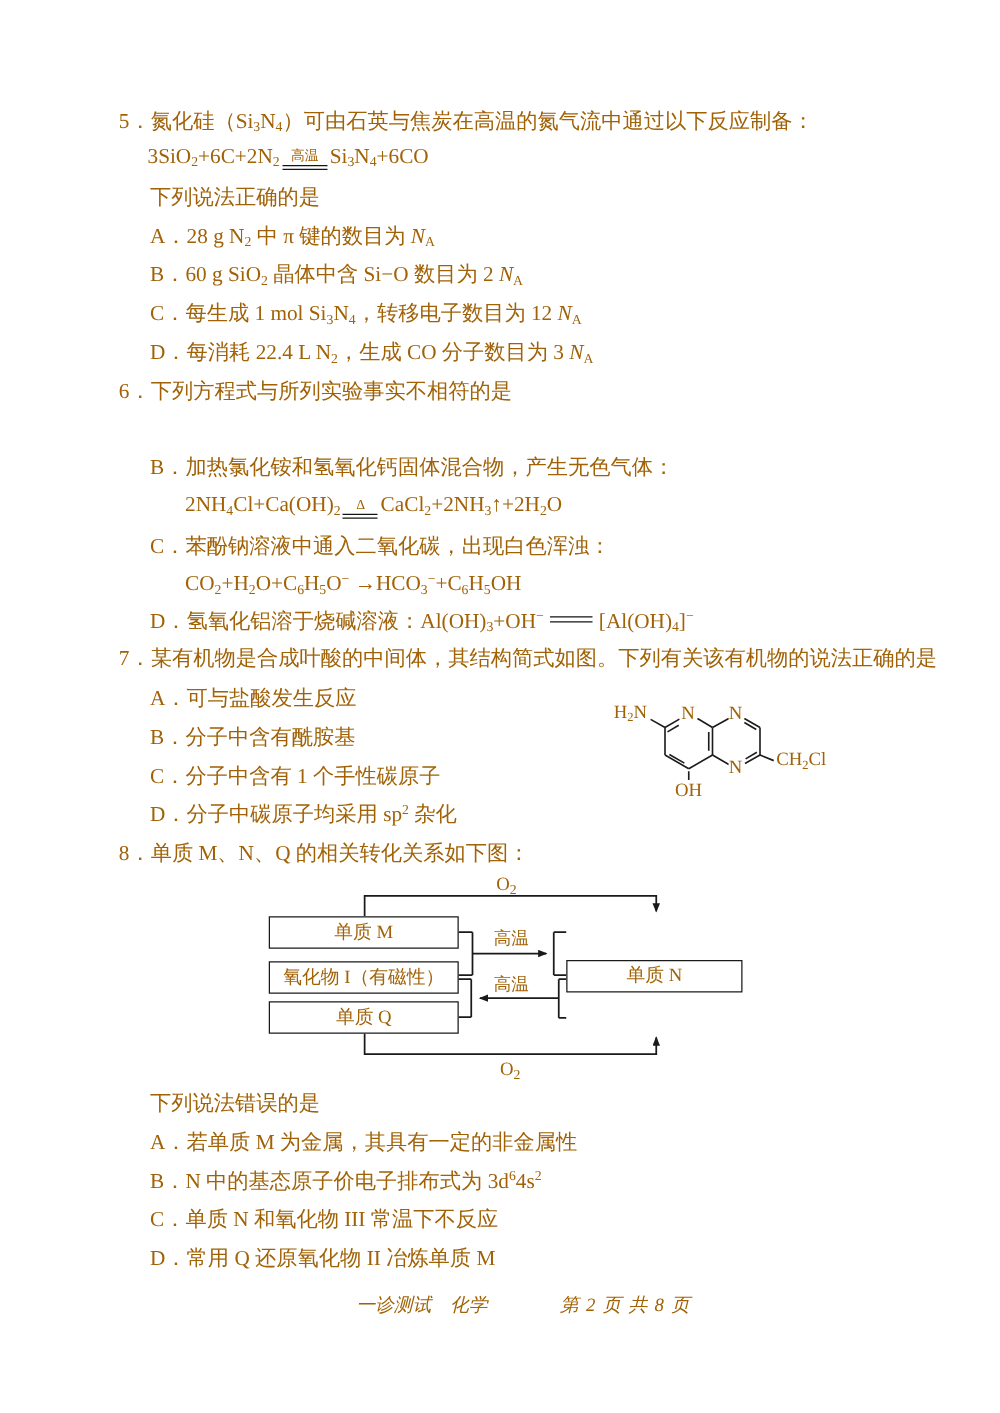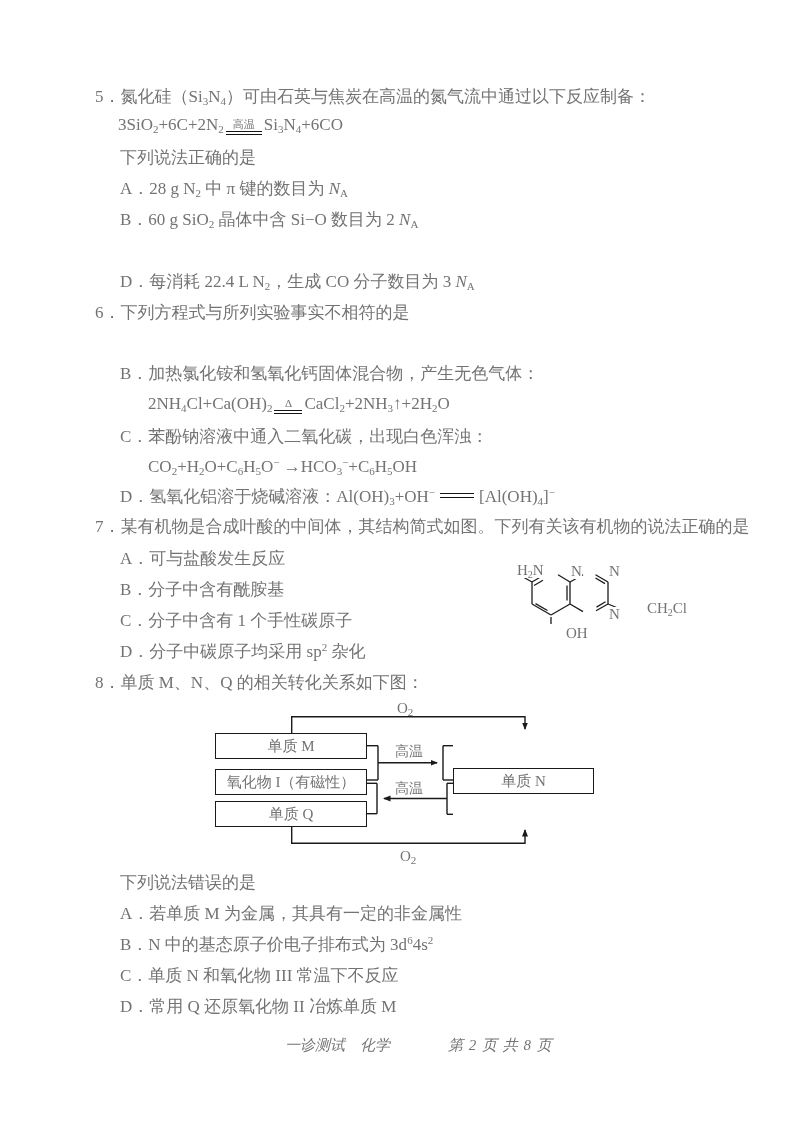--- a/index.html
+++ b/index.html
@@ -1,35 +1,35 @@
 <!DOCTYPE html>
 <html><head>
 <meta charset="utf-8">
 <style>
   html,body{margin:0;padding:0;background:#ffffff;}
   .page{position:relative;width:800px;height:1130px;background:#fff;overflow:hidden;
-        font-family:"Liberation Serif","DejaVu Serif",serif;color:#737373;}
+        font-family:"Liberation Serif","DejaVu Serif",serif;color:#a16207;}
   .ln{position:absolute;left:95px;white-space:nowrap;font-size:17px;line-height:22px;}
   .opt{left:120px;}
   .eqln5{left:118px;}
   .eqln6{left:148px;}
   sub{font-size:11px;vertical-align:-3px;line-height:0;}
   sup{font-size:11px;vertical-align:6px;line-height:0;}
   i{font-family:"Liberation Serif","DejaVu Serif",serif;}
   
   .eqc{display:inline-block;text-align:center;vertical-align:2px;margin:0 2px;}
   .eqc-t{display:block;font-size:11px;line-height:12px;padding:0 2px;}
   .eqc-b{display:block;height:2px;border-top:1.6px solid #141414;border-bottom:1.6px solid #141414;margin-top:1px;}
   
   .dbar{display:inline-block;width:34px;height:2.6px;border-top:1.6px solid #141414;
         border-bottom:1.6px solid #141414;vertical-align:4px;margin:0 5px;}
   
   .structure{position:absolute;left:475px;top:545px;width:235px;height:110px;}
   .structure svg{position:absolute;left:0;top:0;}
-  .slb{position:absolute;font-size:15px;line-height:15px;white-space:nowrap;background:#fff;margin-left:26px;}
+  .slb{position:absolute;font-size:15px;line-height:15px;white-space:nowrap;background:#fff;}
   .slb sub{font-size:10px;}
   
   .diagram{position:absolute;left:180px;top:698px;width:440px;height:170px;}
   .diagram svg{position:absolute;left:0;top:0;}
   .dbox{position:absolute;border:1.5px solid #1a1a1a;background:#fff;text-align:center;
         font-size:15px;line-height:24px;white-space:nowrap;}
   .dlb{position:absolute;font-size:15px;line-height:16px;white-space:nowrap;background:#fff;padding:0 1px;text-align:right;}
   .heat{font-size:14px;}
   .footer{position:absolute;left:285px;top:1036px;font-size:15px;line-height:18px;white-space:nowrap;font-style:italic;}
   .footer .fright{margin-left:58px;letter-spacing:1px;}
@@ -37,20 +37,21 @@
 </head>
 <body>
 
 <div class="page">
 
   <div class="ln" style="top:86px"><span>5．</span><span>氮化硅（Si<sub>3</sub>N<sub>4</sub>）可由石英与焦炭在高温的氮气流中通过以下反应制备：</span></div>
   <div class="ln eqln5" style="top:114px"><span>3SiO<sub>2</sub>+6C+2N<sub>2</sub></span><span class="eqc"><span class="eqc-t">高温</span><span class="eqc-b" style="min-width:36px"></span></span><span>Si<sub>3</sub>N<sub>4</sub>+6CO</span></div>
   <div class="ln opt" style="top:147px">下列说法正确的是</div>
   <div class="ln opt" style="top:178px"><span>A．</span><span>28 g N<sub>2</sub> 中 π 键的数目为 <i>N</i><sub>A</sub></span></div>
   <div class="ln opt" style="top:209px"><span>B．</span><span>60 g SiO<sub>2</sub> 晶体中含 Si−O 数目为 2 <i>N</i><sub>A</sub></span></div>
+  <div class="ln opt" style="top:240px"><span>C．</span><span>每生成 1 mol Si<sub>3</sub>N<sub>4</sub>，转移电子数目为 12 <i>N</i><sub>A</sub></span></div>
   <div class="ln opt" style="top:271px"><span>D．</span><span>每消耗 22.4 L N<sub>2</sub>，生成 CO 分子数目为 3 <i>N</i><sub>A</sub></span></div>
 
   <div class="ln" style="top:302px"><span>6．</span><span>下列方程式与所列实验事实不相符的是</span></div>
   <div class="ln opt" style="top:363px"><span>B．</span><span>加热氯化铵和氢氧化钙固体混合物，产生无色气体：</span></div>
   <div class="ln eqln6" style="top:393px"><span>2NH<sub>4</sub>Cl+Ca(OH)<sub>2</sub></span><span class="eqc"><span class="eqc-t">Δ</span><span class="eqc-b" style="min-width:28px"></span></span><span>CaCl<sub>2</sub>+2NH<sub>3</sub>↑+2H<sub>2</sub>O</span></div>
   <div class="ln opt" style="top:426px"><span>C．</span><span>苯酚钠溶液中通入二氧化碳，出现白色浑浊：</span></div>
   <div class="ln eqln6" style="top:456px">CO<sub>2</sub>+H<sub>2</sub>O+C<sub>6</sub>H<sub>5</sub>O<sup>−</sup> →HCO<sub>3</sub><sup>−</sup>+C<sub>6</sub>H<sub>5</sub>OH</div>
   <div class="ln opt" style="top:486px"><span>D．</span><span>氢氧化铝溶于烧碱溶液：Al(OH)<sub>3</sub>+OH<sup>−</sup><span class="dbar"></span>[Al(OH)<sub>4</sub>]<sup>−</sup></span></div>
 
   <div class="ln" style="top:516px"><span>7．</span><span>某有机物是合成叶酸的中间体，其结构简式如图。下列有关该有机物的说法正确的是</span></div>

